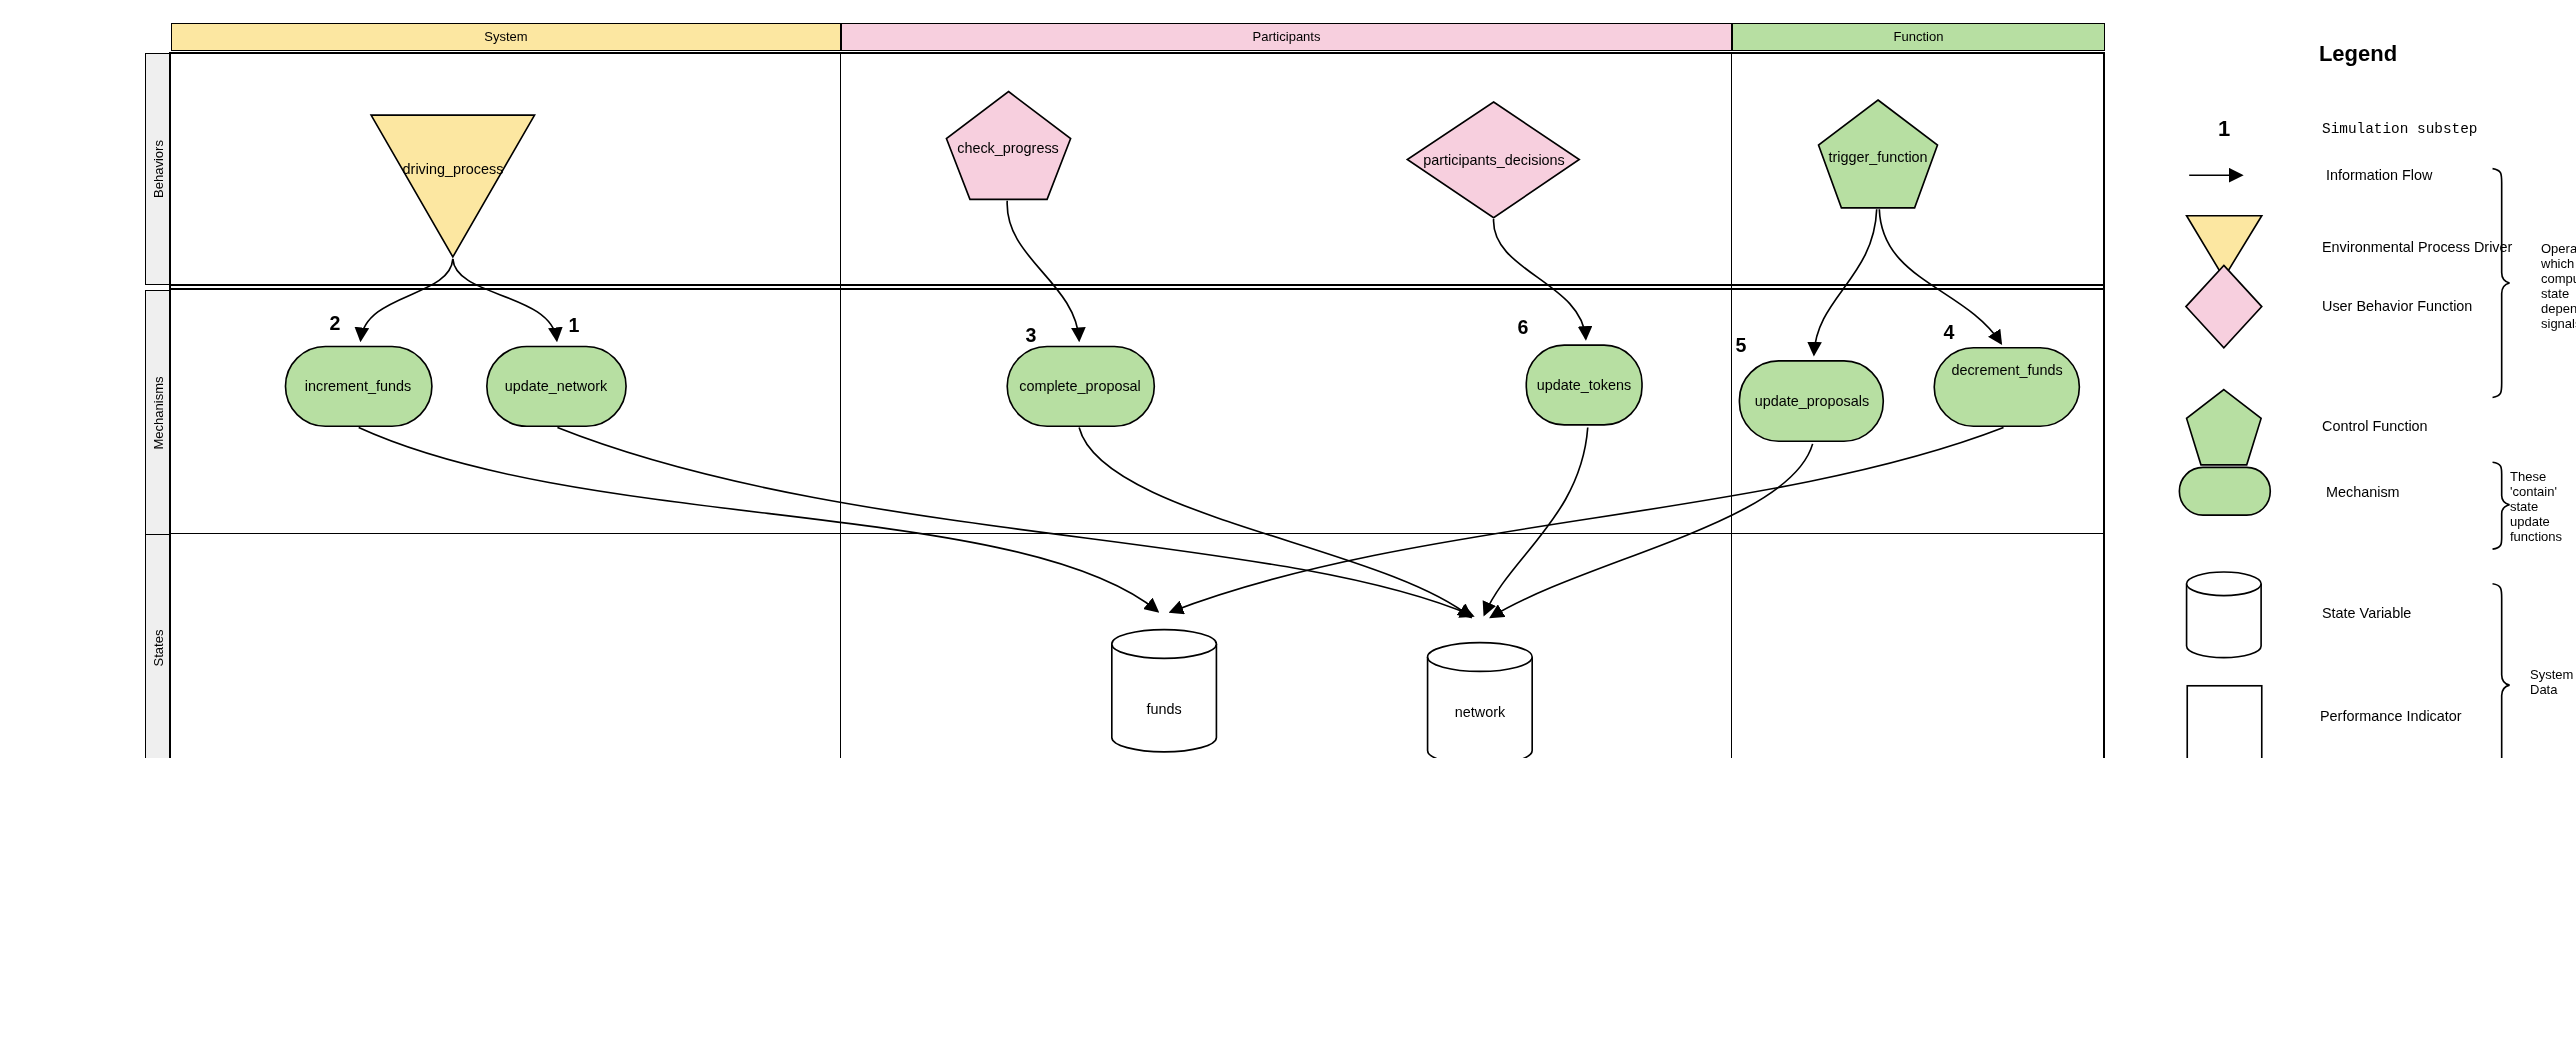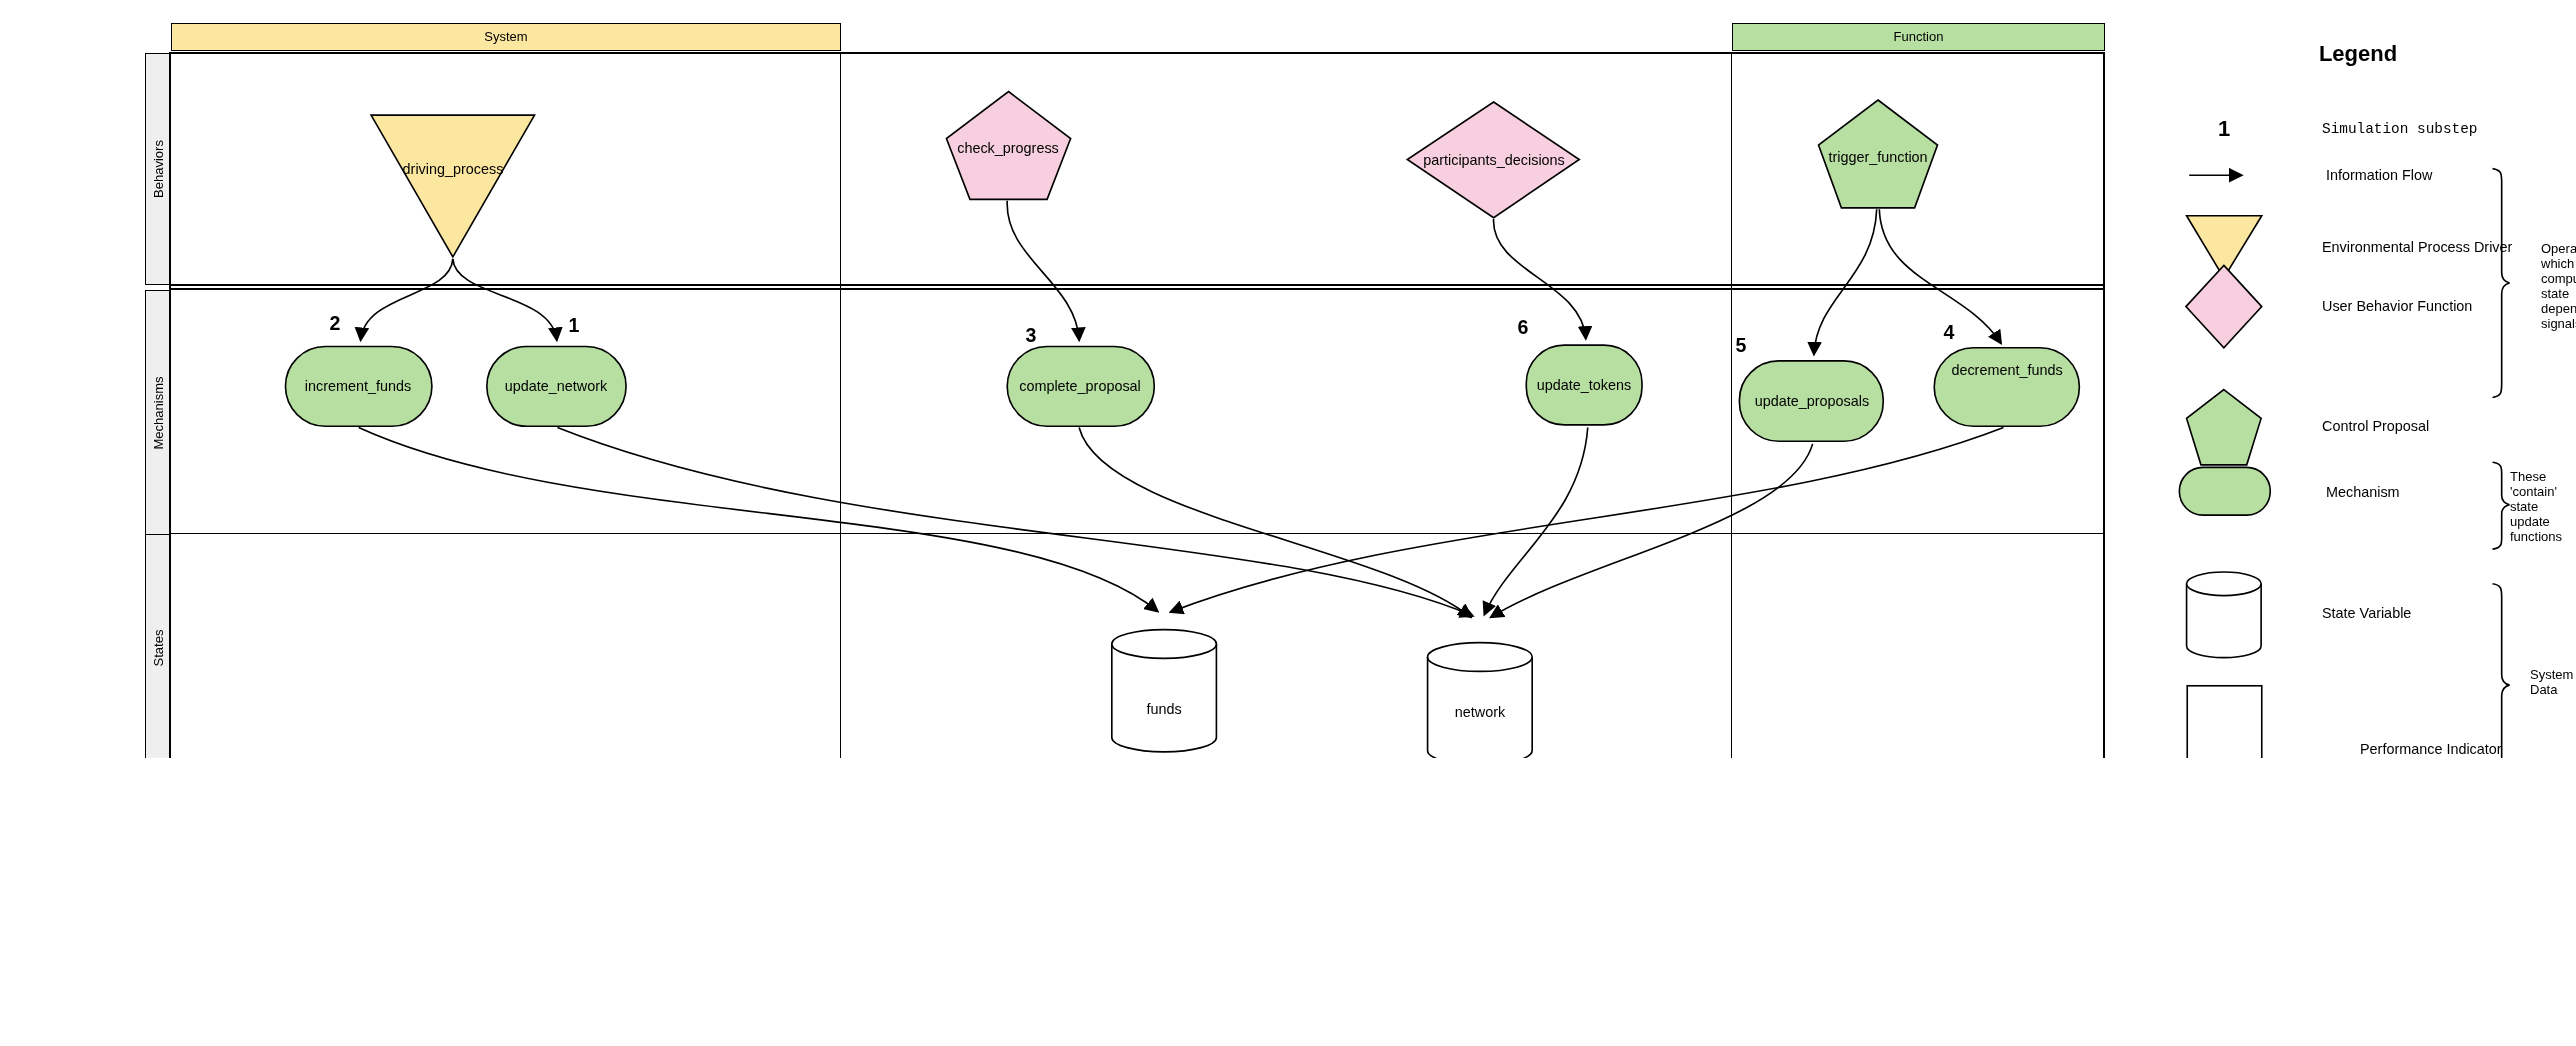--- a/index.html
+++ b/index.html
@@ -20,20 +20,23 @@
   #legend-substep{position:absolute;transform:translate(-50%,-50%);font-size:22px;font-weight:bold;z-index:5;}
   svg{position:absolute;left:0;top:0;z-index:3;}
 </style>
 </head>
 <body>
 
 <div id="canvas">
 
   <div class="cell" style="left:171px;top:23px;width:670px;height:27.5px;background:#FCE7A1;">
     <span>System</span>
+  </div>
+  <div class="cell" style="left:841px;top:23px;width:891px;height:27.5px;background:#F7CFDE;">
+    <span>Participants</span>
   </div>
   <div class="cell" style="left:1732px;top:23px;width:373px;height:27.5px;background:#B7DFA2;">
     <span>Function</span>
   </div>
 
   <div class="rowlab" style="left:145px;top:53px;width:26px;height:232px;">
     <span>Behaviors</span>
     </div>
   <div class="rowlab" style="left:145px;top:290px;width:26px;height:245px;">
     <span>Mechanisms</span>
@@ -137,24 +140,24 @@
   <div class="num" style="left:1523px;top:327px;">6</div>
   <div class="num" style="left:1741px;top:345px;">5</div>
   <div class="num" style="left:1949px;top:332px;">4</div>
 
   <div id="legend-title" style="left:2358px;top:54px;">Legend</div>
   <div id="legend-substep" style="left:2224px;top:129px;">1</div>
   <div class="leglbl" style="left:2322px;top:129px;font-family:Liberation Mono, monospace;">Simulation substep</div>
   <div class="leglbl" style="left:2326px;top:175px;">Information Flow</div>
   <div class="leglbl" style="left:2322px;top:247px;">Environmental Process Driver</div>
   <div class="leglbl" style="left:2322px;top:306px;text-align:right;">User Behavior Function</div>
-  <div class="leglbl" style="left:2322px;top:426px;">Control Proposal</div>
+  <div class="leglbl" style="left:2322px;top:426px;">Control Function</div>
   <div class="leglbl" style="left:2326px;top:492px;">Mechanism</div>
   <div class="leglbl" style="left:2322px;top:613px;">State Variable</div>
-  <div class="leglbl" style="left:2320px;top:749px;margin-left:40px;">Performance Indicator</div>
+  <div class="leglbl" style="left:2320px;top:716px;">Performance Indicator</div>
 
   <div class="ann" style="left:2541px;top:241px;width:131px;">Operators
 which
 compute
 state
 dependent
 signals</div>
   <div class="ann" style="left:2510px;top:469px;width:72px;">These
 'contain'
 state

